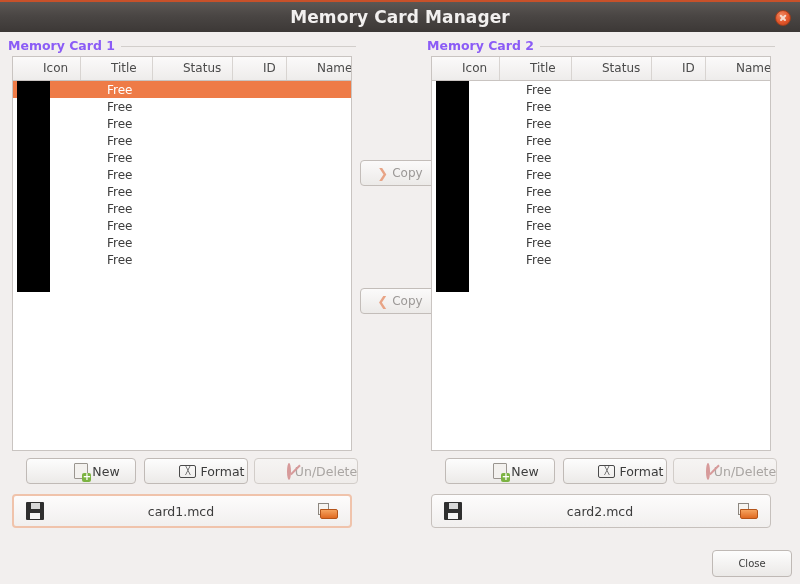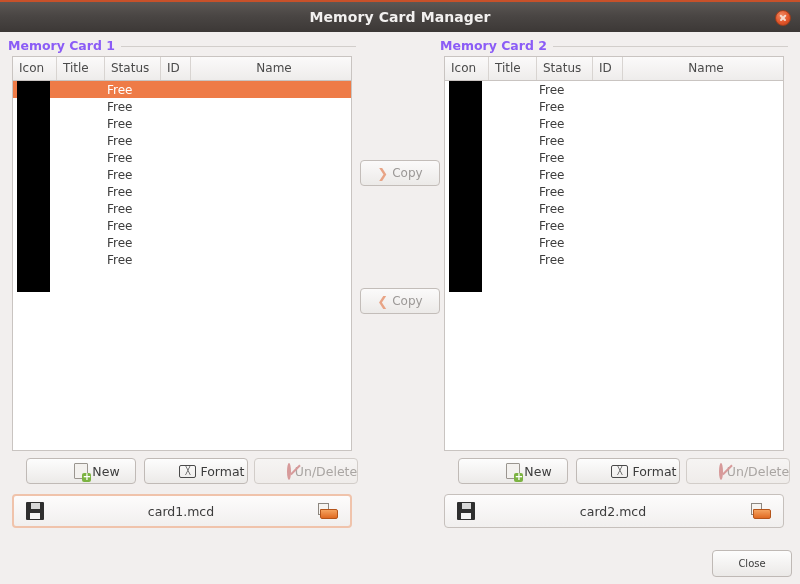--- a/index.html
+++ b/index.html
@@ -20,21 +20,21 @@
   
   .titlebar {
     position: absolute; left: 0; top: 0; width: 800px; height: 32px;
     background: linear-gradient(to bottom, #5c5754 0%, #4a4644 45%, #3c3836 100%);
     border-top: 2px solid #c8512a;
     box-sizing: border-box;
   }
   .titlebar-text {
     position: absolute; left: 0; top: 0; width: 800px;
     line-height: 30px; text-align: center;
-    color: #f2f0ef; font-weight: bold; font-size: 14px;
+    color: #f2f0ef; font-weight: bold; font-size: 17px;
     letter-spacing: .1px;
   }
   .win-close {
     position: absolute; right: 9px; top: 8px;
     width: 16px; height: 16px; border-radius: 50%;
     background: radial-gradient(circle at 40% 32%, #f08a63 0%, #e2562b 55%, #b93f18 100%);
     border: 1px solid #9c3d1c;
     box-sizing: border-box;
     cursor: pointer;
   }
@@ -46,21 +46,21 @@
   .win-close::after  { transform: rotate(-45deg); }
 
   
   .group {
     position: absolute;
     top: 38px;
     width: 348px;
     height: 505px;
   }
   .group.left  { left: 8px; }
-  .group.right { left: 440px; }
+  .group.right { left: 427px; }
 
   .group-title {
     position: absolute; left: 0; top: 0;
     font-weight: bold; font-size: 12.5px; color: #8b5cf6;
     background: #f2efee; padding-right: 6px;
     z-index: 2; line-height: 16px;
   }
   .group-rule {
     position: absolute; left: 0; top: 8px; right: 0; height: 1px;
     background: #d2cecb;
@@ -80,21 +80,21 @@
     height: 24px;
     background: linear-gradient(to bottom, #fbfafa 0%, #eeeceb 100%);
     border-bottom: 1px solid #c9c4c1;
     box-sizing: border-box;
   }
   .th {
     font-size: 12px; color: #4b4b4b;
     line-height: 23px; padding-left: 6px;
     border-right: 1px solid #d8d4d1;
     box-sizing: border-box;
-    white-space: nowrap; overflow: hidden;
+    white-space: nowrap; overflow: hidden; margin-left: 24px;
   }
   .th.c-icon   { width: 44px; }
   .th.c-title  { width: 48px; }
   .th.c-status { width: 56px; }
   .th.c-id     { width: 30px; }
   .th.c-name   { flex: 1; border-right: none; text-align: center; }
 
   .tbody {
     position: absolute; left: 0; top: 24px; right: 0; bottom: 0;
     overflow: hidden;

